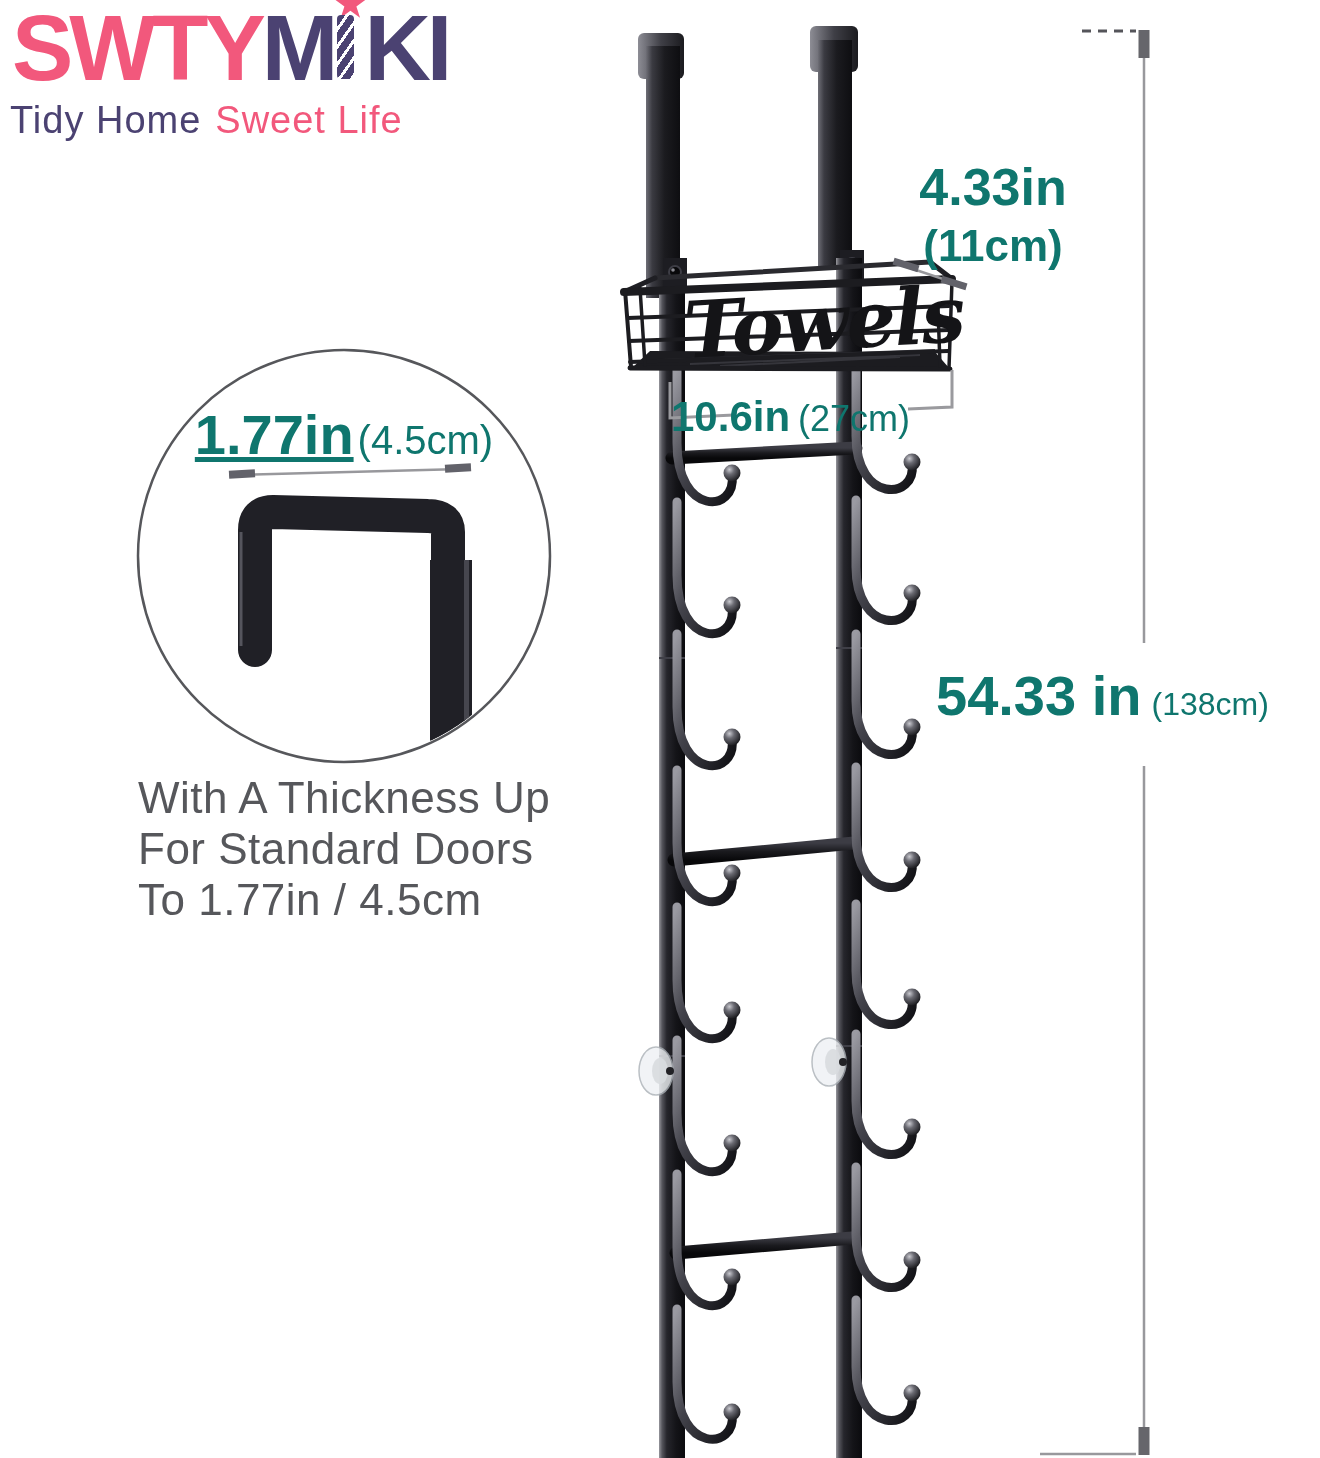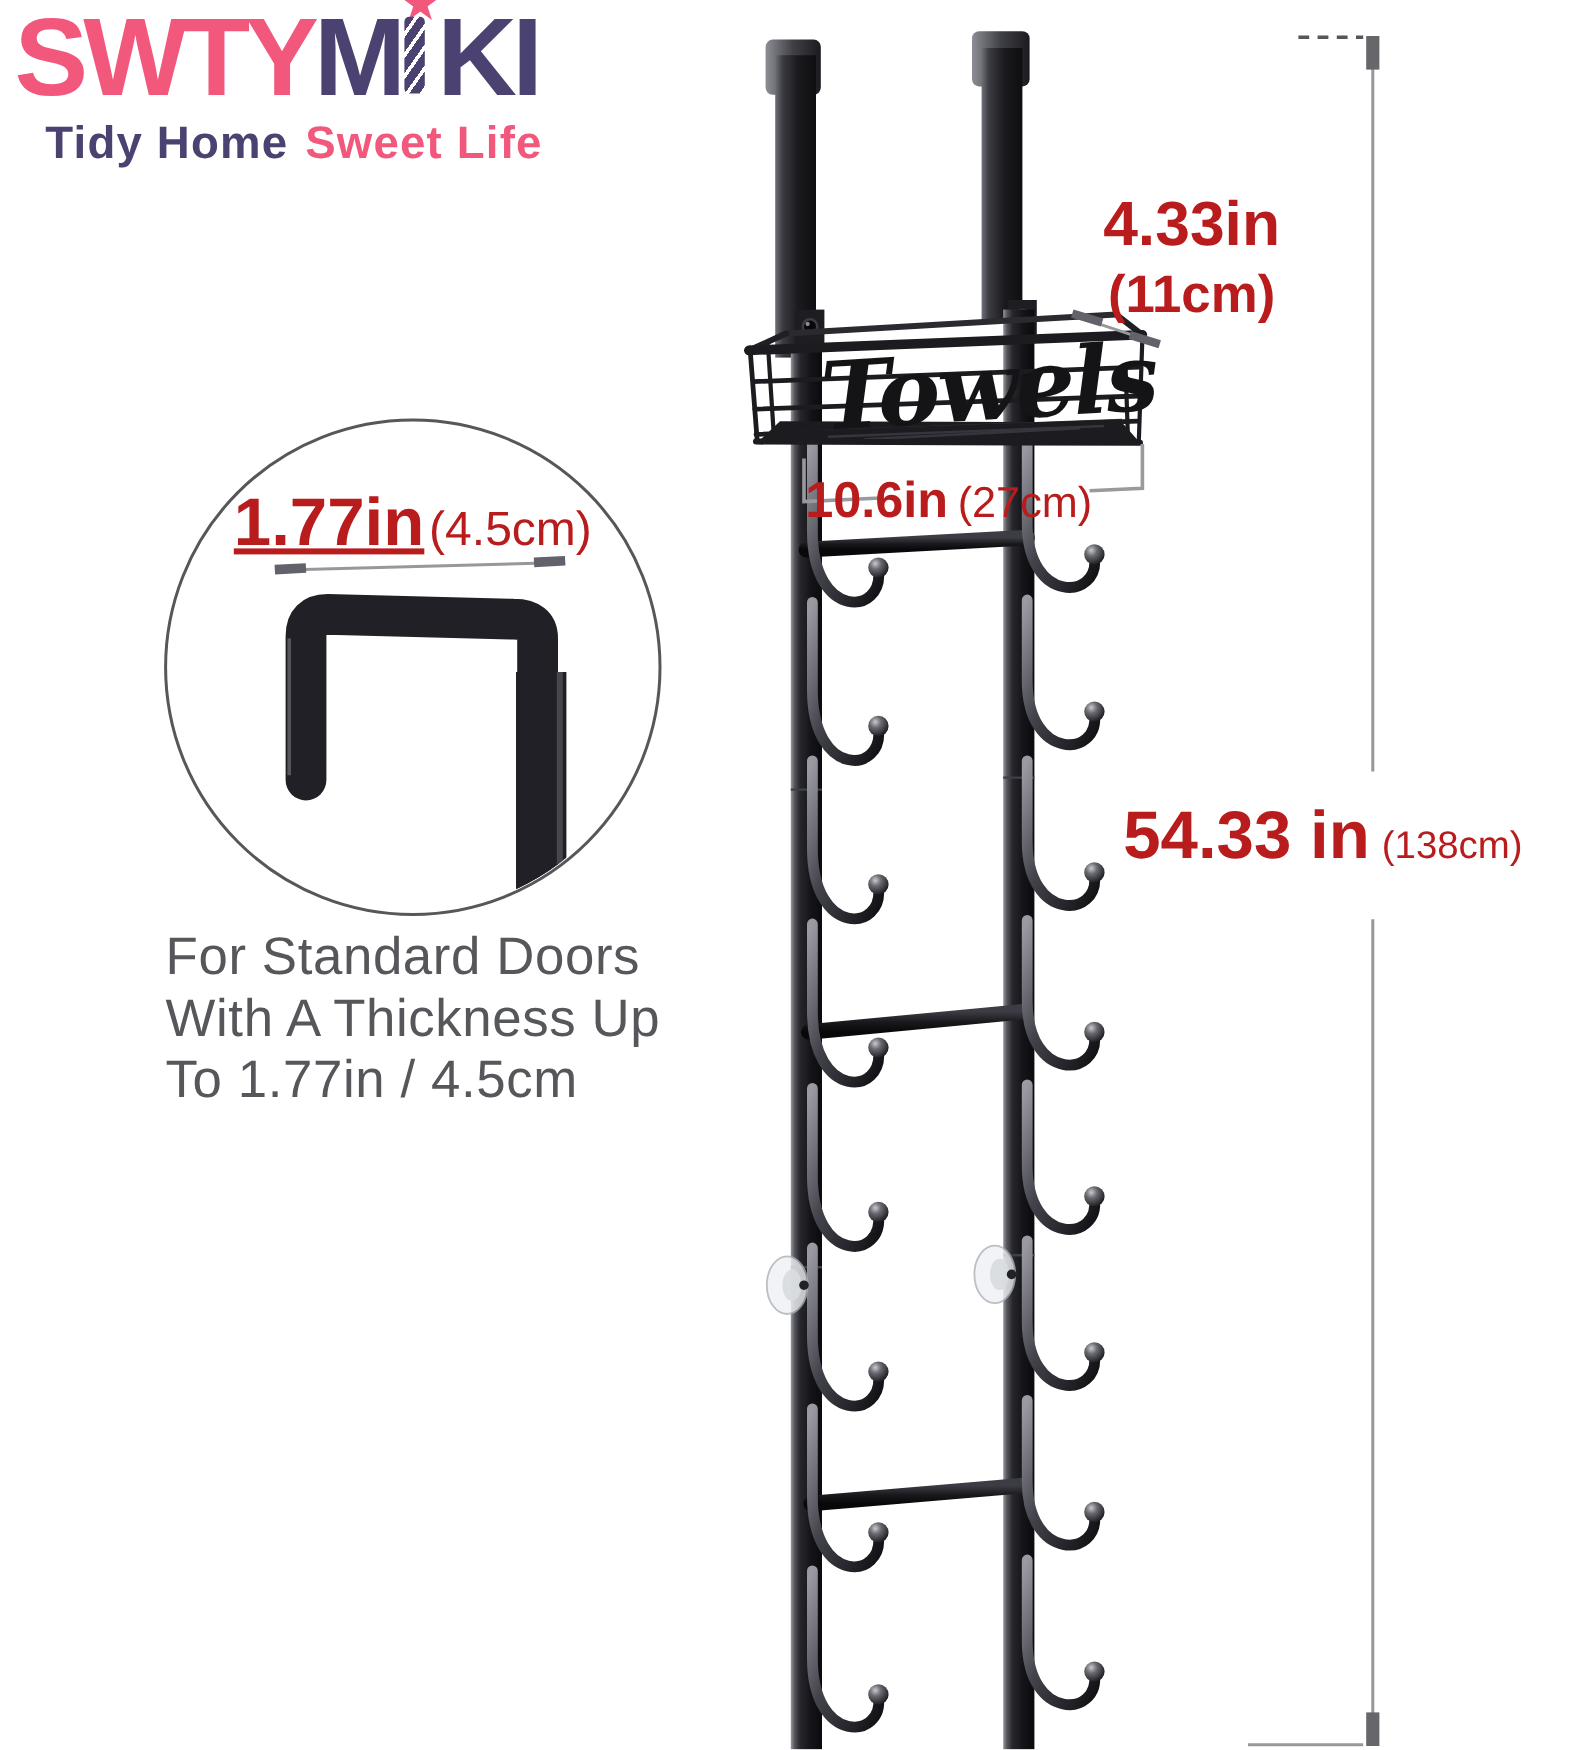--- a/index.html
+++ b/index.html
@@ -15,26 +15,26 @@
           line-height:1.06; white-space:nowrap; }
   .lg-pink { color:#F2587C; }
   .lg-purple { color:#4B4272; }
   .logo-i-wrap { position:relative; display:inline-block; width:22px; height:66px;
                  margin:0 5px 0 3px; vertical-align:baseline; }
   .logo-i { position:absolute; left:0; bottom:1px; width:17px; height:64px;
             border-radius:4px; color:transparent; overflow:hidden; font-size:60px;
             background:repeating-linear-gradient(125deg,#4B4272 0px,#4B4272 7px,#ffffff 7px,#ffffff 10px); }
   .logo-star { position:absolute; left:50%; transform:translateX(-50%); top:-28px;
                font-size:36px; color:#F2587C; line-height:1; }
-  .tagline { left:10px; top:99px; width:470px; text-align:center; font-size:38px;
-             font-weight:700; letter-spacing:1px; white-space:nowrap; }
+  .tagline { left:10px; top:99px; width:470px; font-size:38px;
+             font-weight:400; letter-spacing:1px; white-space:nowrap; }
   .tagline .sep { display:inline-block; width:14px; }
 
   
-  .dim { color:#b91c1c; }
+  .dim { color:#0f766e; }
   .d-val { font-weight:700; }
   .d-met { font-weight:400; }
   #dim-basket-depth { left:893px; top:160px; width:200px; text-align:center; }
   #dim-basket-depth .d-val { display:block; font-size:52px; line-height:1.05; }
   #dim-basket-depth .d-met { display:block; font-size:44px; margin-top:6px;font-weight:bold; }
   #dim-basket-width { left:671px; top:393px; width:300px; white-space:nowrap; }
   #dim-basket-width .d-val { font-size:42px; }
   #dim-basket-width .d-met { font-size:36px; margin-left:8px; }
   #dim-total-height { left:936px; top:663px; white-space:nowrap; }
   #dim-total-height .d-val { font-size:56px; }
@@ -246,18 +246,18 @@
 
   <div class="txt dim" id="dim-total-height">
     <span class="d-val">54.33 in</span><span class="d-met">(138cm)</span>
   </div>
 
   <div class="txt dim" id="inset-label">
     <span class="d-val">1.77in</span><span class="d-met">(4.5cm)</span>
   </div>
 
   <div class="txt" id="door-note">
+    <div>With A Thickness Up</div>
     <div>For Standard Doors</div>
-    <div>With A Thickness Up</div>
     <div>To 1.77in / 4.5cm</div>
   </div>
 
 </div>
 
 </body></html>

